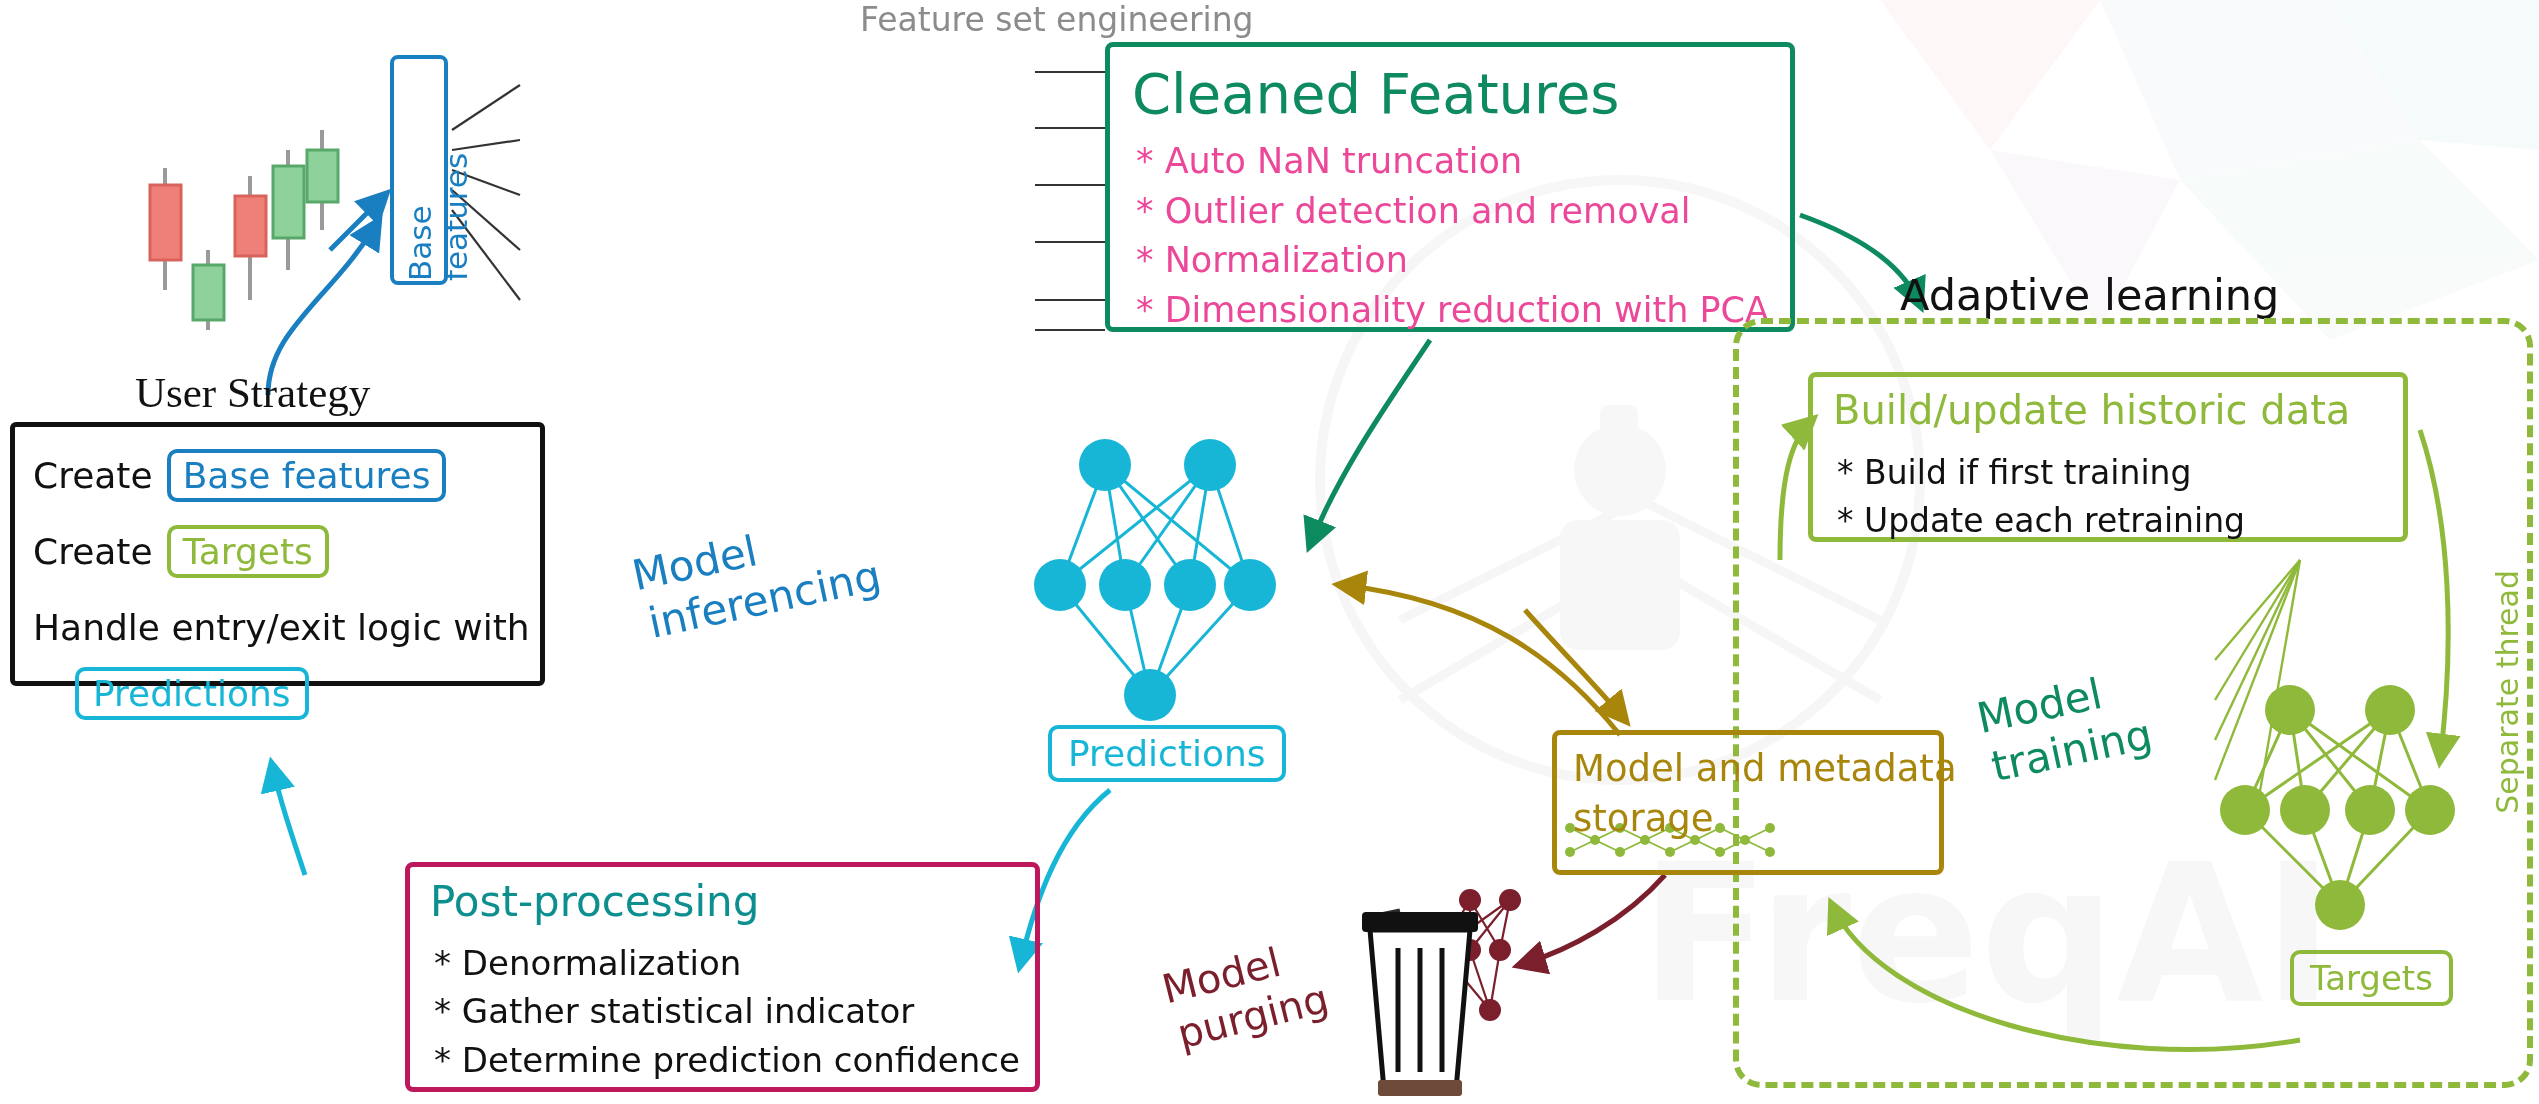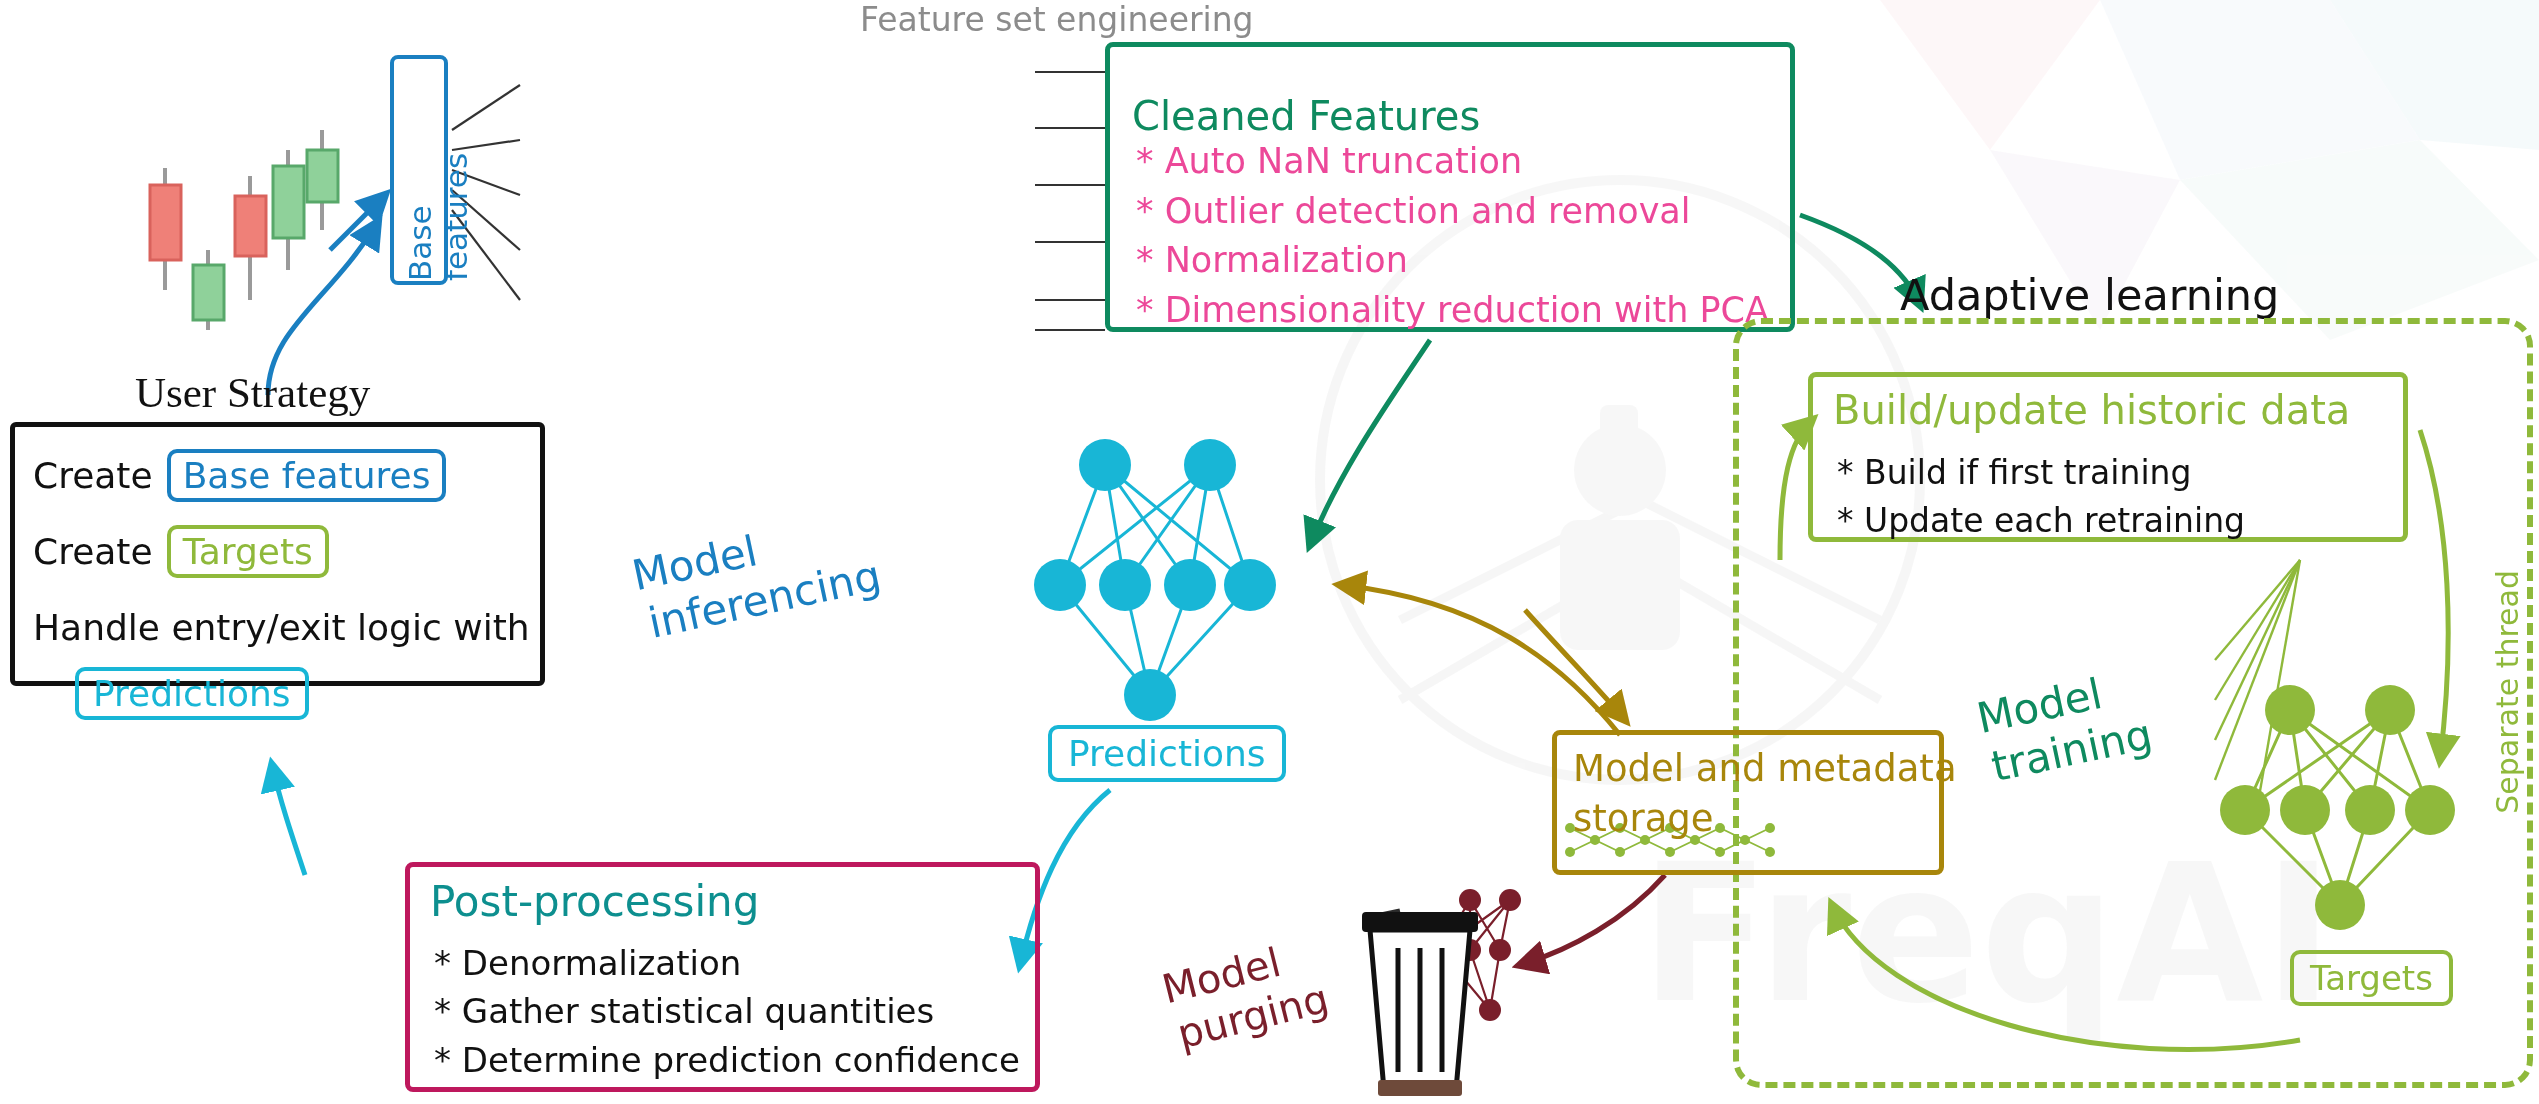--- a/index.html
+++ b/index.html
@@ -209,21 +209,21 @@
   </svg>
 
   <div class="abs" style="left:860px;top:0px;font-size:33px;color:#8c8c8c;">Feature set engineering</div>
 
   <div class="abs box" style="left:390px;top:55px;width:58px;height:230px;border:4px solid #1a7fc1;">
     <div class="vert" style="position:absolute;left:8px;top:14px;font-size:31px;color:#1a7fc1;">Base features</div>
   </div>
 
 
   <div class="abs box" style="left:1105px;top:42px;width:690px;height:290px;border:5px solid #0e8a5f;">
-    <div style="position:absolute;left:22px;top:14px;font-size:40px;color:#0e8a5f;margin-top:32px;">Cleaned Features</div>
+    <div style="position:absolute;left:22px;top:14px;font-size:56px;color:#0e8a5f;">Cleaned Features</div>
     <ul class="lst" style="position:absolute;left:26px;top:90px;font-size:35px;color:#ec4899;line-height:1.42;">
       <li>* Auto NaN truncation</li>
       <li>* Outlier detection and removal</li>
       <li>* Normalization</li>
       <li>* Dimensionality reduction with PCA</li>
     </ul>
   </div>
 
   <div class="abs" style="left:1900px;top:270px;font-size:43px;color:#111;">Adaptive learning</div>
 
@@ -282,18 +282,18 @@
 
   <div class="abs box" style="left:1552px;top:730px;width:392px;height:145px;border:5px solid #a8860b;">
     <div style="position:absolute;left:16px;top:12px;font-size:37px;color:#a8860b;white-space:nowrap;">Model and metadata</div>
     <div style="position:absolute;left:16px;top:62px;font-size:37px;color:#a8860b;">storage</div>
   </div>
 
   <div class="abs box" style="left:405px;top:862px;width:635px;height:230px;border:5px solid #be185d;">
     <div style="position:absolute;left:20px;top:10px;font-size:42px;color:#0d8f8f;">Post-processing</div>
     <ul class="lst" style="position:absolute;left:24px;top:72px;font-size:34px;color:#111;line-height:1.42;">
       <li>* Denormalization</li>
-      <li>* Gather statistical quantities</li>
+      <li>* Gather statistical indicator</li>
       <li>* Determine prediction confidence</li>
     </ul>
   </div>
 
 </div>
 
 </body></html>

